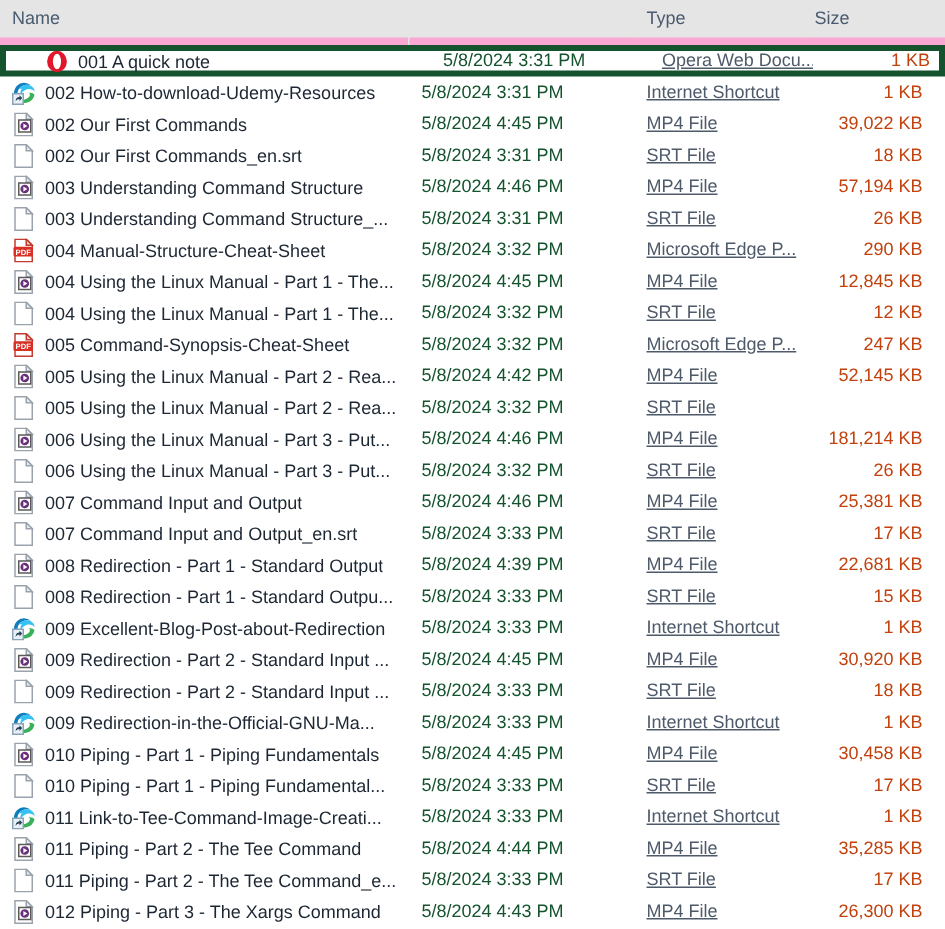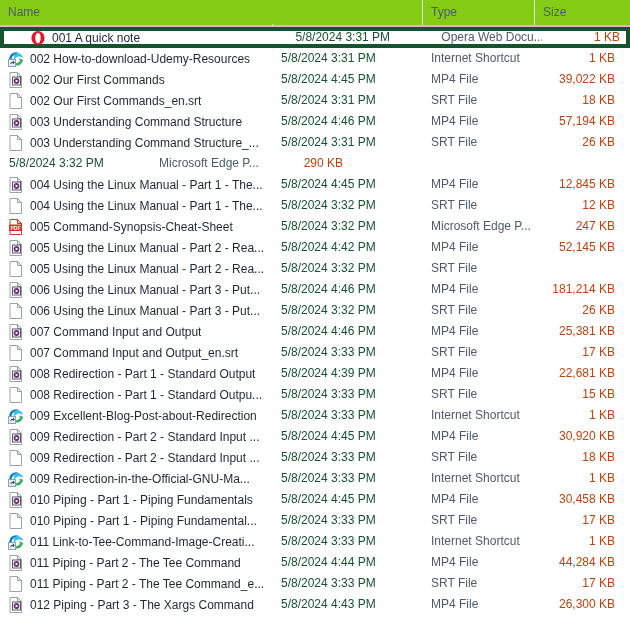--- a/index.html
+++ b/index.html
@@ -19,22 +19,22 @@
     position: relative;
     width: 630px;
     height: 619px;
     background: #ffffff;
   }
 
   
   .col-header {
     position: relative;
     height: 25px;
-    background: #84cc16;
-    border-bottom: 2px solid #f9a8d4;
+    background: #e5e5e5;
+    border-bottom: 5px solid #f9a8d4;
     display: flex;
     align-items: center;
   }
   .col-header .hcell {
     position: relative;
     height: 25px;
     line-height: 25px;
     font-size: 12px;
     color: #4a5b70;
     box-sizing: border-box;
@@ -103,20 +103,21 @@
   }
   .c-date {
     width: 150px;
     padding-left: 8px;
     color: #14532d;
   }
   .c-type {
     width: 112px;
     padding-left: 8px;
     color: #4e5a69;
+    text-decoration: underline;
   }
   .c-size {
     width: 86px;
     text-align: right;
     padding-right: 6px;
     color: #c2410c;
   }
 
   
   .icon {
@@ -230,20 +231,31 @@
               <path d="M9.5 0.5 L13.5 4.5 H9.5 Z" fill="#e8ebee" stroke="#9aa3ad" stroke-width="1"></path>
             </svg>
           </span>
           <span class="label">003 Understanding Command Structure_...</span>
         </div>
         <div class="cell c-date">5/8/2024 3:31 PM</div>
         <div class="cell c-type">SRT File</div>
         <div class="cell c-size">26 KB</div>
       </div>
       <div class="row">
+        <div class="cell c-name">
+          <span class="icon">
+            <svg width="16" height="16" viewBox="0 0 16 16">
+              <path d="M2 0.5 h7.5 L13.5 4.5 V15.5 H2 Z" fill="#ffffff" stroke="#c23b2e" stroke-width="1"></path>
+              <path d="M9.5 0.5 L13.5 4.5 H9.5 Z" fill="#f2d2cf" stroke="#c23b2e" stroke-width="1"></path>
+              <rect x="1" y="5.5" width="13" height="6.5" rx="1" fill="#d93025"></rect>
+              <text x="7.5" y="10.7" font-family="Liberation Sans, sans-serif" font-size="5.1" font-weight="bold" fill="#ffffff" text-anchor="middle">PDF</text>
+            </svg>
+          </span>
+          <span class="label">004 Manual-Structure-Cheat-Sheet</span>
+        </div>
         <div class="cell c-date">5/8/2024 3:32 PM</div>
         <div class="cell c-type">Microsoft Edge P...</div>
         <div class="cell c-size">290 KB</div>
       </div>
       <div class="row">
         <div class="cell c-name">
           <span class="icon">
             <svg width="16" height="16" viewBox="0 0 16 16">
               <path d="M2 0.5 h7.5 L13.5 4.5 V15.5 H2 Z" fill="#ffffff" stroke="#9aa3ad" stroke-width="1"></path>
               <path d="M9.5 0.5 L13.5 4.5 H9.5 Z" fill="#e8ebee" stroke="#9aa3ad" stroke-width="1"></path>
@@ -532,21 +544,21 @@
               <path d="M9.5 0.5 L13.5 4.5 H9.5 Z" fill="#e8ebee" stroke="#9aa3ad" stroke-width="1"></path>
               <rect x="4.5" y="5" width="8" height="8" fill="#ffffff" stroke="#5a5a5a" stroke-width="1"></rect>
               <circle cx="8.5" cy="9" r="2.9" fill="#6a2f7a"></circle>
               <path d="M7.6 7.4 L10.3 9 L7.6 10.6 Z" fill="#ffffff"></path>
             </svg>
           </span>
           <span class="label">011 Piping - Part 2 - The Tee Command</span>
         </div>
         <div class="cell c-date">5/8/2024 4:44 PM</div>
         <div class="cell c-type">MP4 File</div>
-        <div class="cell c-size">44,284 KB</div>
+        <div class="cell c-size">35,285 KB</div>
       </div>
       <div class="row">
         <div class="cell c-name">
           <span class="icon">
             <svg width="16" height="16" viewBox="0 0 16 16">
               <path d="M2 0.5 h7.5 L13.5 4.5 V15.5 H2 Z" fill="#ffffff" stroke="#9aa3ad" stroke-width="1"></path>
               <path d="M9.5 0.5 L13.5 4.5 H9.5 Z" fill="#e8ebee" stroke="#9aa3ad" stroke-width="1"></path>
             </svg>
           </span>
           <span class="label">011 Piping - Part 2 - The Tee Command_e...</span>

